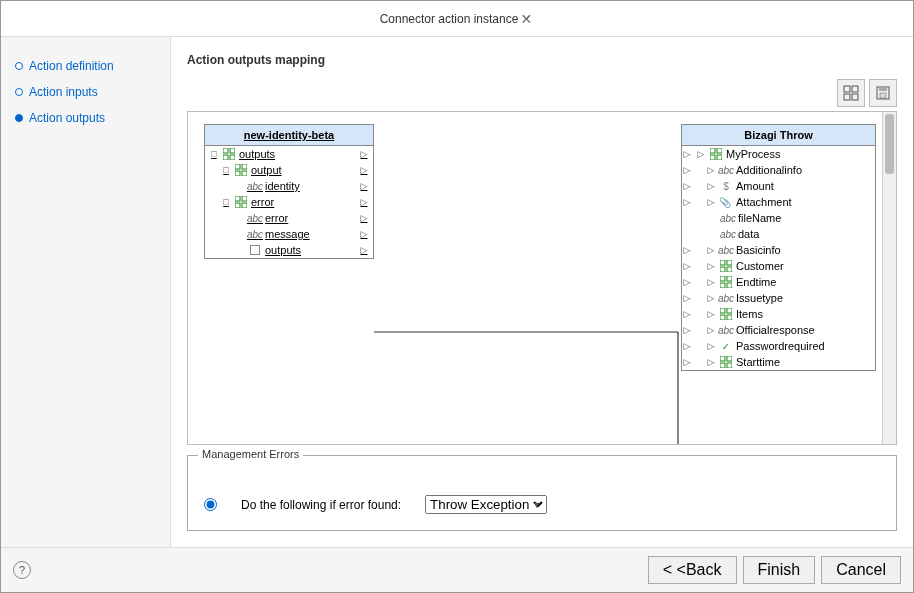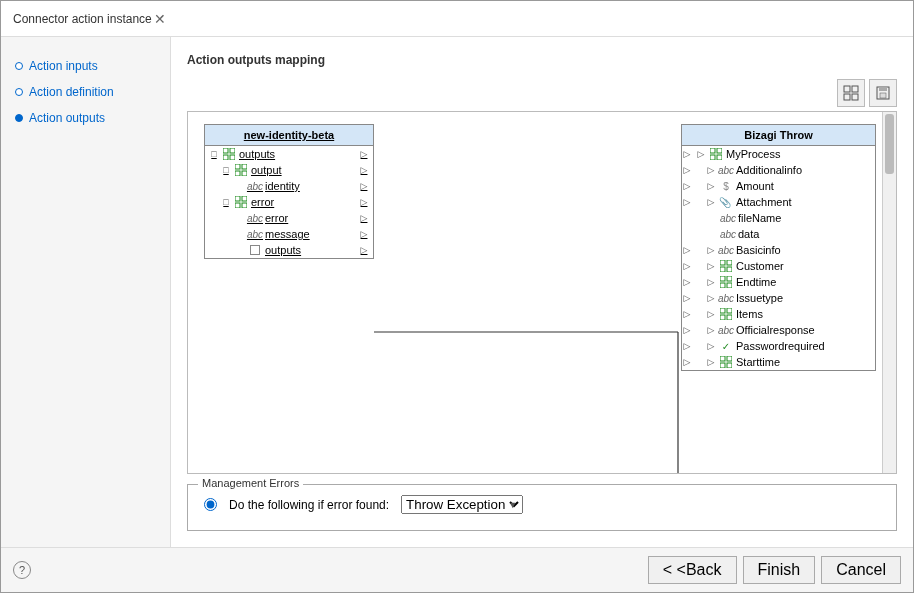--- a/index.html
+++ b/index.html
@@ -13,21 +13,21 @@
       display: flex;
       flex-direction: column;
       box-shadow: 2px 2px 8px rgba(0,0,0,0.3);
     }
 
     .title-bar {
       background: #fff;
       border-bottom: 1px solid #ddd;
       padding: 8px 12px;
       display: flex;
-      justify-content: flex-start;
+      justify-content: center;
       align-items: center;
       height: 36px;
     }
 
     .title-bar-text {
       font-size: 12px;
       color: #333;
     }
 
     .close-btn {
@@ -177,23 +177,24 @@
       left: 10px;
       background: #fff;
       padding: 0 4px;
       font-size: 11px;
       color: #333;
     }
 
     .error-option {
       display: flex;
       align-items: center;
-      gap: 12px;
+      gap: 24px;
       margin-bottom: 6px;
       font-size: 12px;
+      margin-top: 29px;
     }
 
     .error-option input[type="radio"] { accent-color: #0066cc; }
 
     .dropdown-wrapper {
       position: relative;
       display: inline-block;
     }
 
     .dropdown-wrapper::after {
@@ -273,25 +274,25 @@
   <div class="title-bar">
     <span class="title-bar-text">Connector action instance</span>
     <span class="close-btn">✕</span>
   </div>
 
   <div class="dialog-body">
 
     <div class="sidebar">
       <div class="sidebar-item">
         <span class="bullet"></span>
-        <span>Action inputs</span>
+        <span>Action definition</span>
       </div>
       <div class="sidebar-item">
         <span class="bullet"></span>
-        <span>Action definition</span>
+        <span>Action inputs</span>
       </div>
       <div class="sidebar-item active">
         <span class="bullet"></span>
         <span>Action outputs</span>
       </div>
     </div>
 
     <div class="main-content">
       <div class="section-title">Action outputs mapping</div>
 

